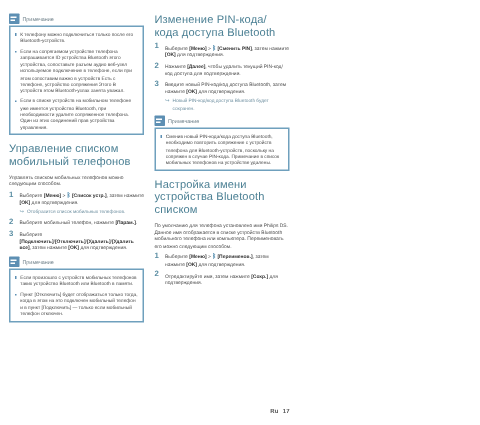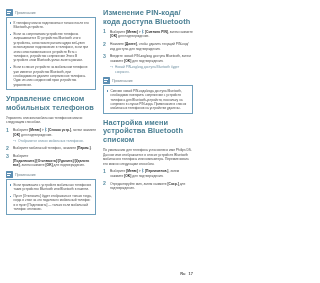--- a/index.html
+++ b/index.html
@@ -31,21 +31,21 @@
   }
   .col {
     width: 90px;
     flex: 0 0 90px;
   }
 
   
   h2.sec-title {
     font-size: 7.4px;
     line-height: 8.6px;
-    font-weight: bold;
+    font-weight: normal;
     color: #4a7f93;
     margin: 0 0 3.5px 0;
     letter-spacing: 0.1px;
   }
   .col.right h2.sec-title:first-child { margin-top: 0; }
 
   
   p.body {
     font-size: 3.3px;
     line-height: 4.6px;
@@ -207,21 +207,21 @@
         </div>
         <div class="note-body">
           <ul class="note-list">
             <li>К телефону можно подключиться только после его Bluetooth-устройств.</li>
             <li>Если на сопрягаемом устройстве телефона запрашивается ID устройства Bluetooth этого устройства, сопоставьте разъем аудио веб-узел используемое подключение в телефоне, если при этом сопоставим важно в устройств Есть с телефоне, устройство сопряжения Этого В устройств этом Bluetooth-узлах занята уважал.</li>
             <li>Если в списке устройств на мобильном телефоне уже имеется устройство Bluetooth, при необходимости удалите сопряженное телефона. Один из этих соединений прав устройства управления.</li>
           </ul>
         </div>
       </div>
 
-      <h2 class="sec-title">Управление списком мобильных телефонов</h2>
+      <h2 class="sec-title">Управление списком мобильный телефонов</h2>
       <p class="body">Управлять списком мобильных телефонов можно следующим способом.</p>
 
       <ol class="steps">
         <li>
           <span>Выберите <span class="kbd">[Меню]</span> &gt; <span class="bt-glyph">ᛒ</span> <span class="kbd">[Список устр.]</span>, затем нажмите <span class="kbd">[OK]</span> для подтверждения.</span>
           <span class="sub">Отобразится список мобильных телефонов.</span>
         </li>
         <li>
           <span>Выберите мобильный телефон, нажмите <span class="kbd">[Парам.]</span>.</span>
         </li>

